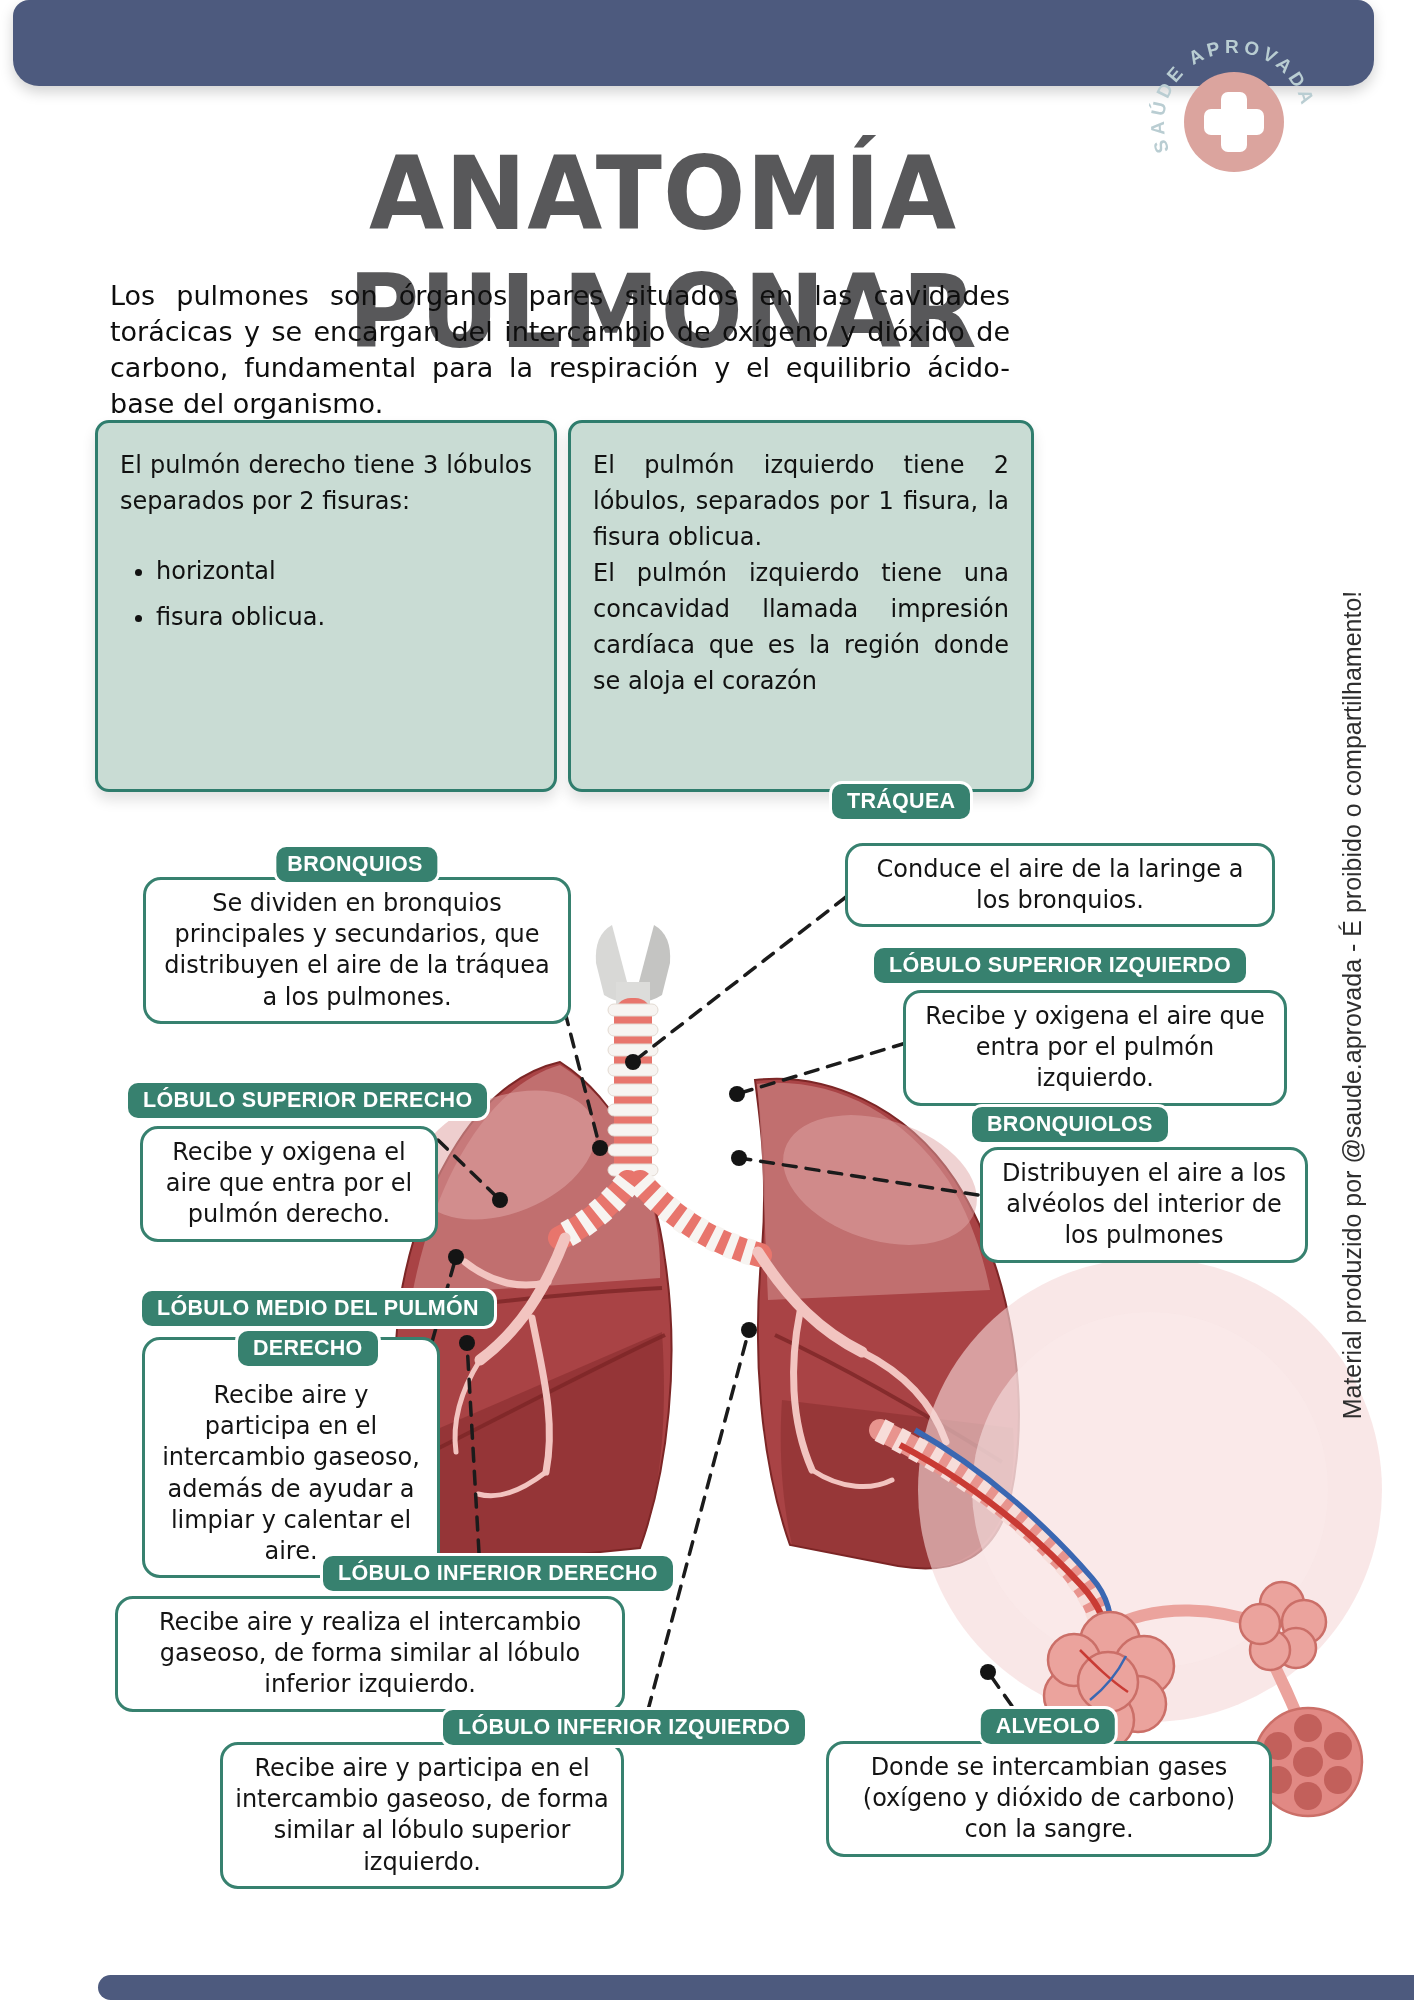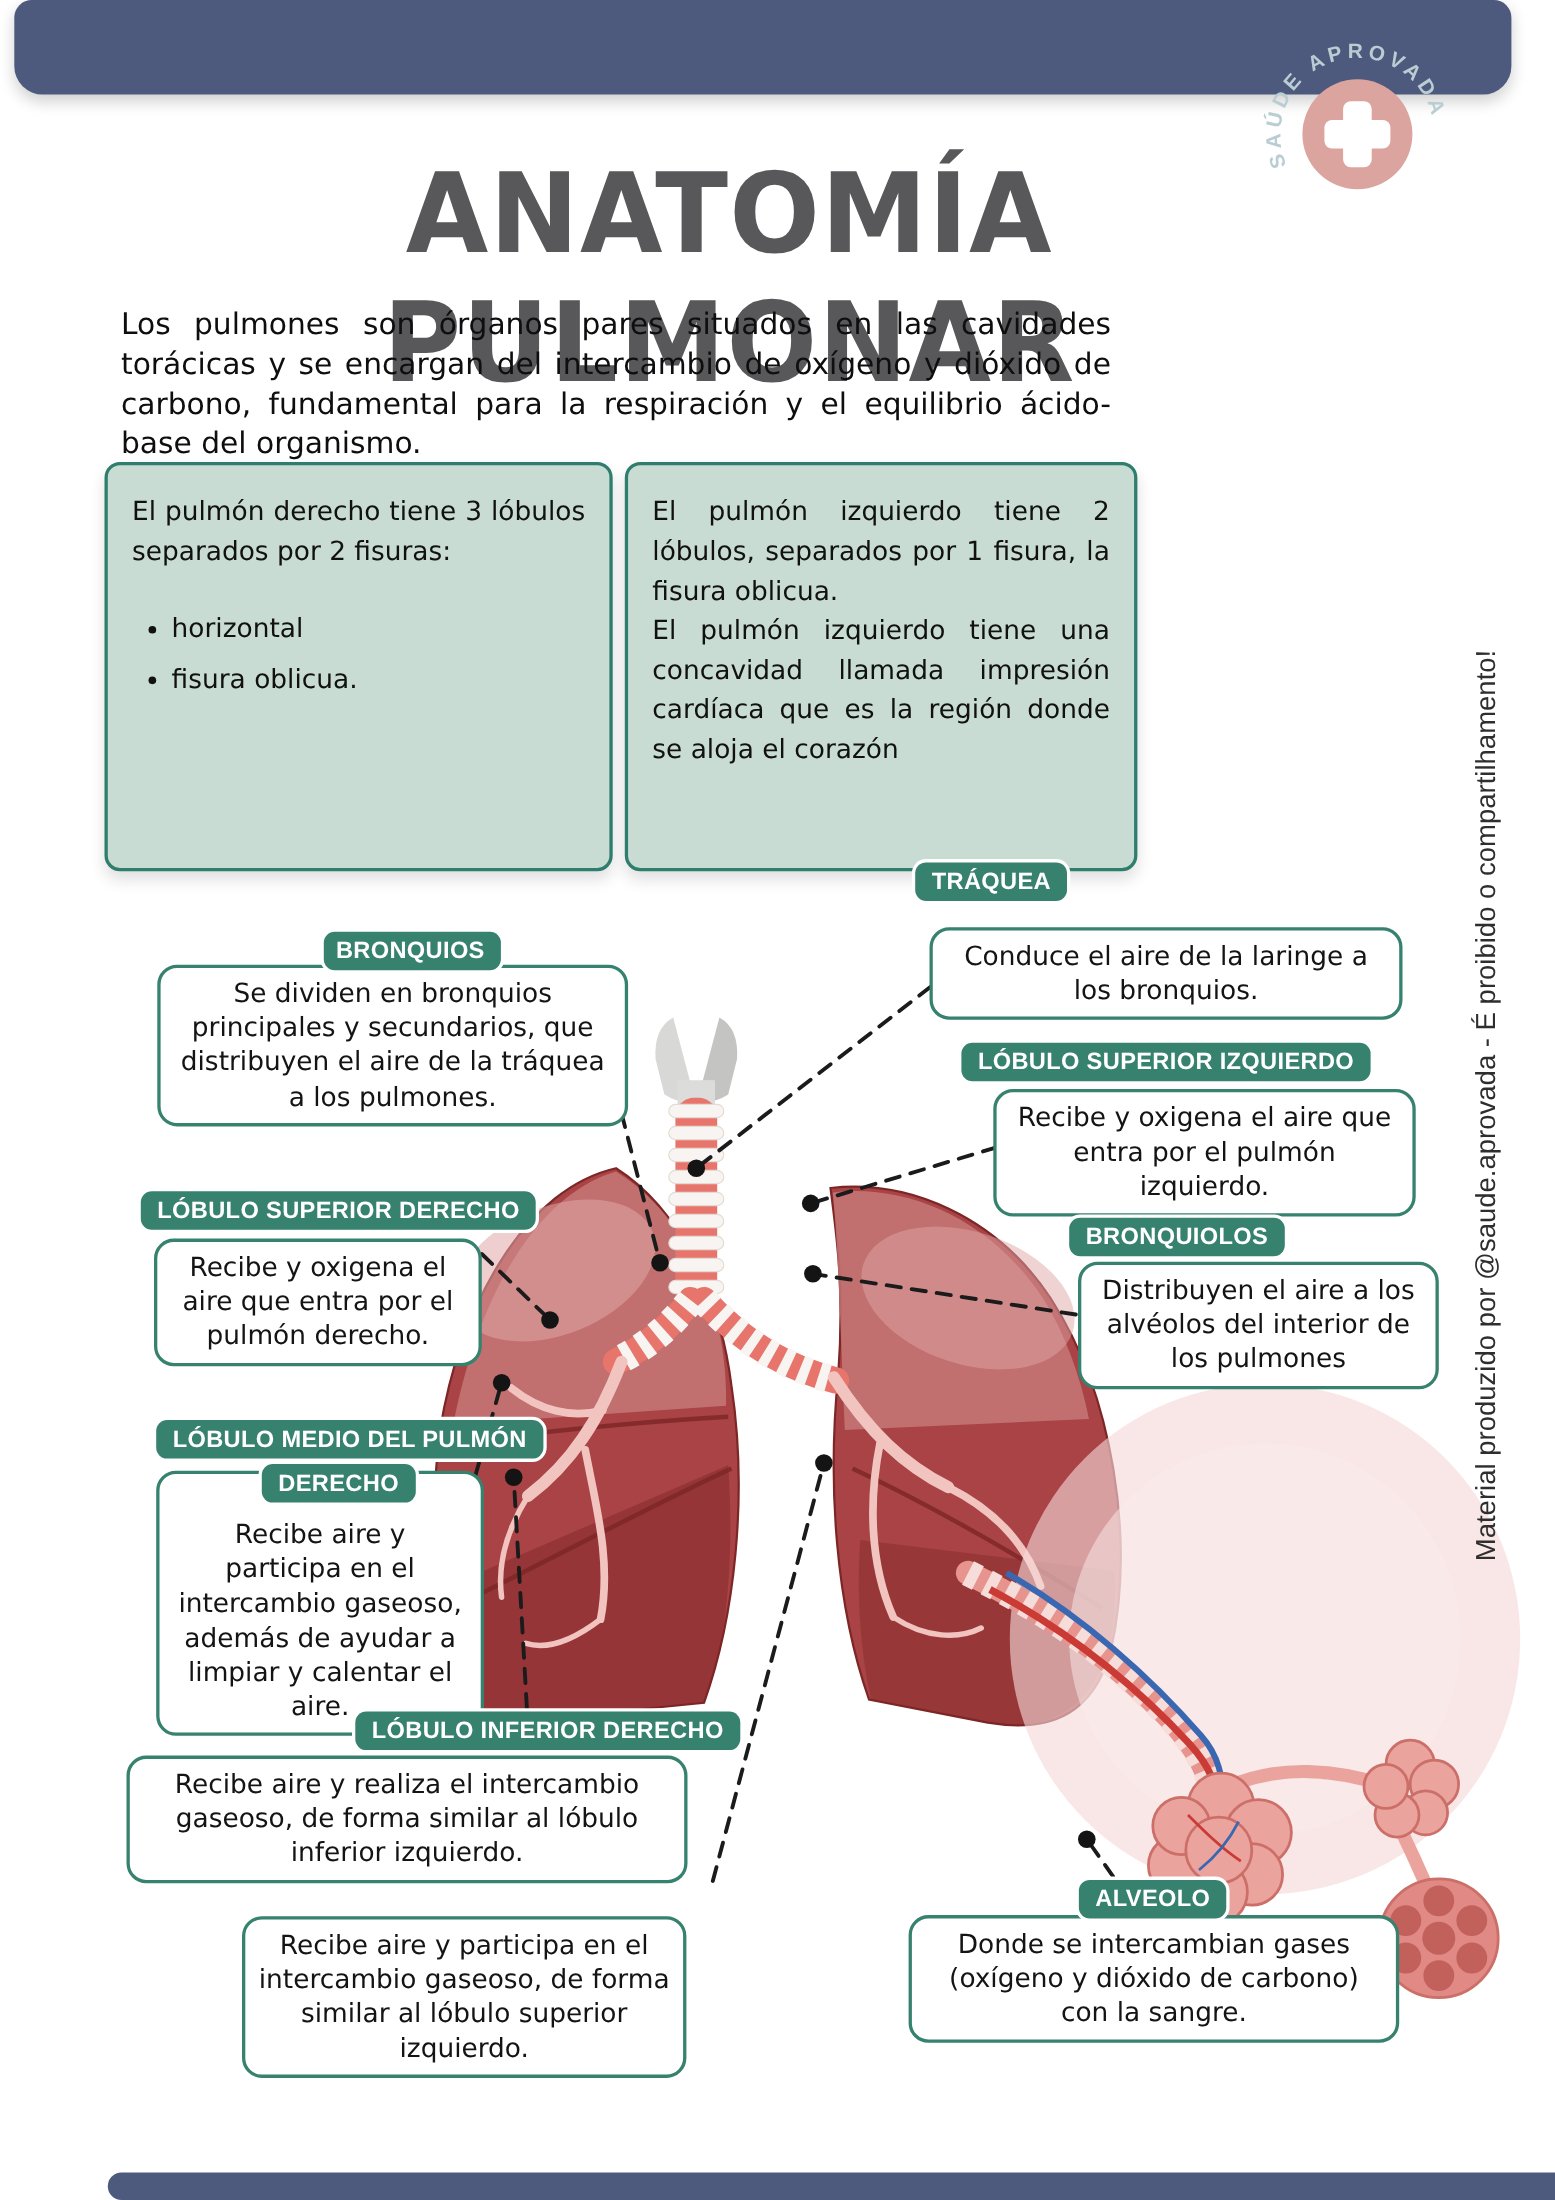--- a/index.html
+++ b/index.html
@@ -189,21 +189,21 @@
       <circle cx="737" cy="1094" r="8"></circle>
         <circle cx="500" cy="1200" r="8"></circle>
       <circle cx="739" cy="1158" r="8"></circle>
         <circle cx="456" cy="1257" r="8"></circle>
       <circle cx="467" cy="1343" r="8"></circle>
         <circle cx="749" cy="1330" r="8"></circle>
       <circle cx="988" cy="1672" r="8"></circle>
     </g>
   </svg>
 
-  <div class="co-pill centered" style="left:375px;top:847px;padding-left:11px;">BRONQUIOS</div>
+  <div class="co-pill centered" style="left:357px;top:847px;padding-left:11px;">BRONQUIOS</div>
   <div class="co-body" style="left:143px;top:877px;width:428px;">Se dividen en bronquios principales y secundarios, que distribuyen el aire de la tráquea a los pulmones.</div>
 
   <div class="co-pill" style="left:832px;top:784px;">TRÁQUEA</div>
   <div class="co-body" style="left:845px;top:843px;width:430px;">Conduce el aire de la laringe a los bronquios.</div>
 
   <div class="co-pill" style="left:874px;top:948px;">LÓBULO SUPERIOR IZQUIERDO</div>
   <div class="co-body" style="left:903px;top:990px;width:384px;">Recibe y oxigena el aire que entra por el pulmón izquierdo.</div>
 
   <div class="co-pill" style="left:128px;top:1083px;">LÓBULO SUPERIOR DERECHO</div>
   <div class="co-body" style="left:140px;top:1126px;width:298px;">Recibe y oxigena el aire que entra por el pulmón derecho.</div>
@@ -211,20 +211,21 @@
   <div class="co-pill" style="left:972px;top:1107px;">BRONQUIOLOS</div>
   <div class="co-body" style="left:980px;top:1147px;width:328px;">Distribuyen el aire a los alvéolos del interior de los pulmones</div>
 
   <div class="co-pill" style="left:142px;top:1291px;">LÓBULO MEDIO DEL PULMÓN</div>
   <div class="co-pill" style="left:238px;top:1331px;">DERECHO</div>
   <div class="co-body" style="left:142px;top:1337px;width:298px;padding-top:40px;">Recibe aire y participa en el intercambio gaseoso, además de ayudar a limpiar y calentar el aire.</div>
 
   <div class="co-pill" style="left:323px;top:1556px;">LÓBULO INFERIOR DERECHO</div>
   <div class="co-body" style="left:115px;top:1596px;width:510px;">Recibe aire y realiza el intercambio gaseoso, de forma similar al lóbulo inferior izquierdo.</div>
 
+  <div class="co-pill" style="left:443px;top:1710px;">LÓBULO INFERIOR IZQUIERDO</div>
   <div class="co-body" style="left:220px;top:1742px;width:404px;">Recibe aire y participa en el intercambio gaseoso, de forma similar al lóbulo superior izquierdo.</div>
 
   <div class="co-pill centered" style="left:1048px;top:1709px;">ALVEOLO</div>
   <div class="co-body" style="left:826px;top:1741px;width:446px;">Donde se intercambian gases (oxígeno y dióxido de carbono) con la sangre.</div>
 
   <div class="watermark">Material produzido por @saude.aprovada - É proibido o compartilhamento!</div>
 
   <div class="footbar"></div>
 
 </div>

